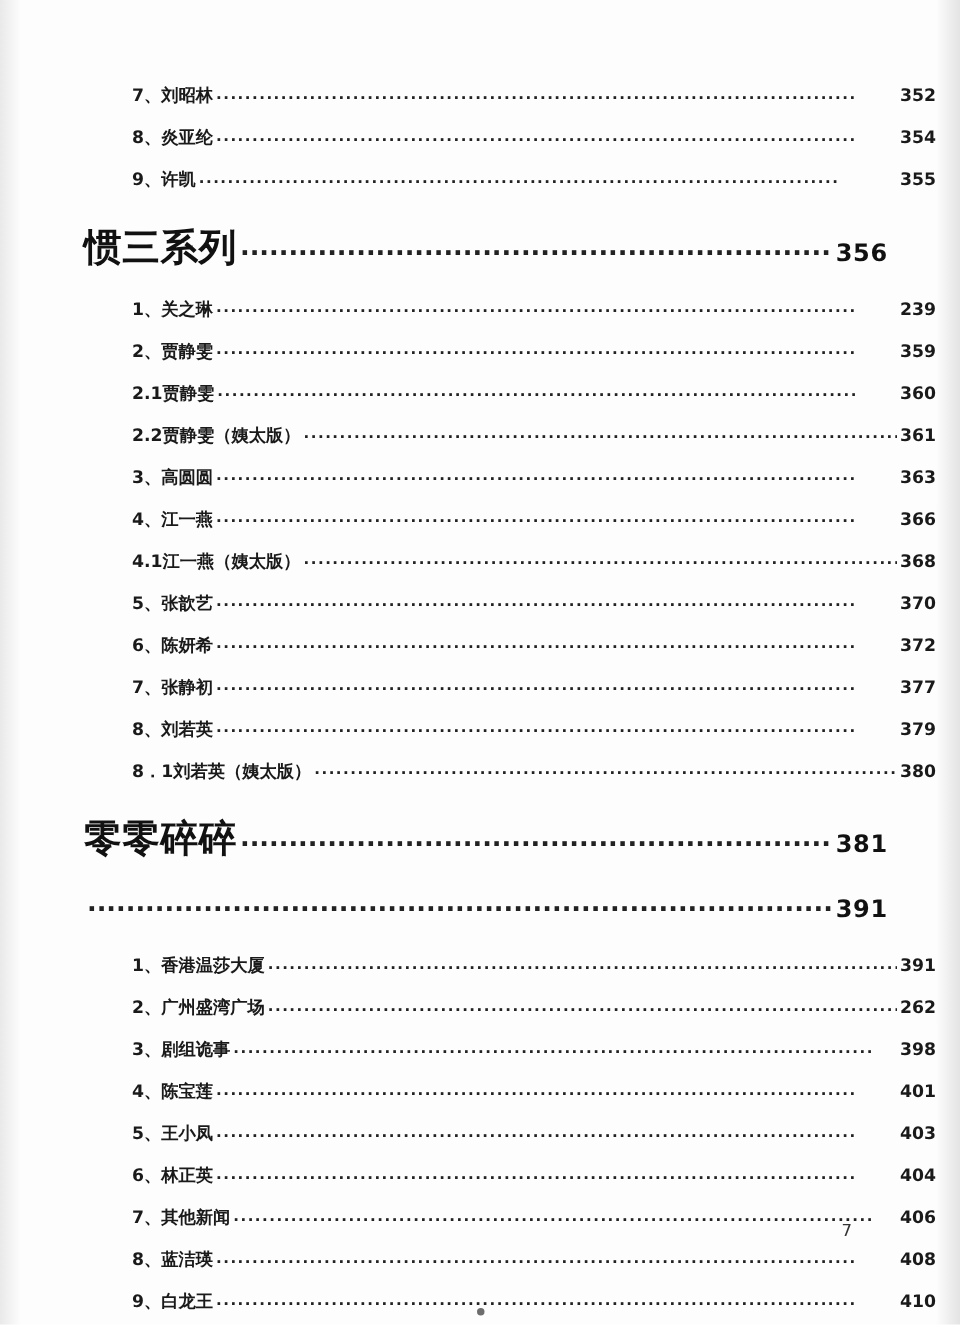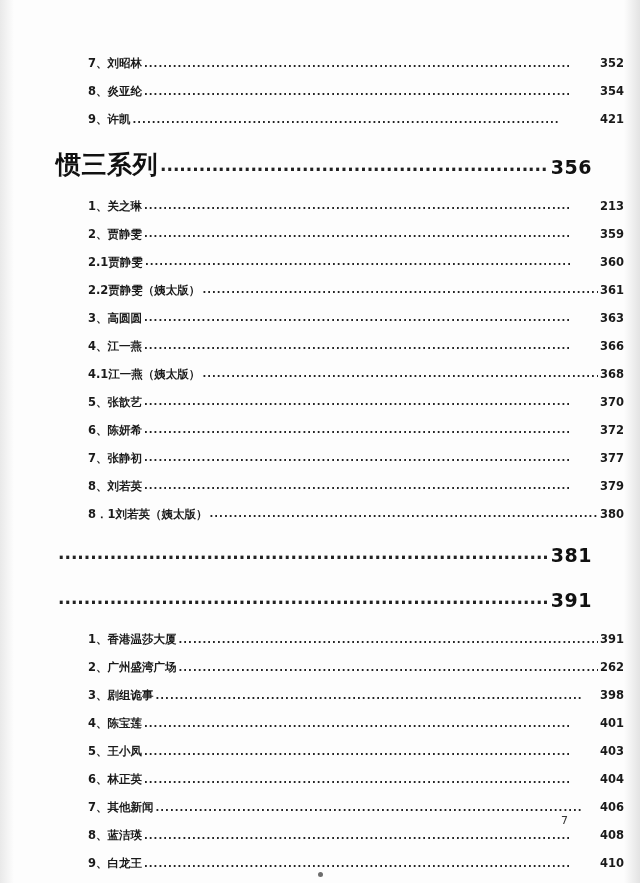--- a/index.html
+++ b/index.html
@@ -90,21 +90,21 @@
     padding: 0 0 0 4px;
     margin: 26px 0 24px 0;
     letter-spacing: 0.5px;
   }
   .heading .dots {
     font-size: 17px;
     position: relative;
     top: -3px;
     letter-spacing: 0px;
   }
-  .heading .page-no { font-size: 19px; }
+  .heading .page-no { font-size: 16px; }
 
   .gap-top { margin-top: 0; }
 
   .folio {
     position: absolute;
     right: 72px;
     bottom: 56px;
     font-size: 11px;
     color: #333;
   }
@@ -130,31 +130,31 @@
         <span class="page-no">352</span>
       </div>
       <div class="entry item">
         <span class="label">8、炎亚纶</span>
         <span class="dots">.........................................................................................</span>
         <span class="page-no">354</span>
       </div>
       <div class="entry item">
         <span class="label">9、许凯</span>
         <span class="dots">.........................................................................................</span>
-        <span class="page-no">421</span>
+        <span class="page-no">355</span>
       </div>
       <div class="entry heading">
         <span class="label">惯三系列</span>
         <span class="dots">.........................................................................................</span>
         <span class="page-no">356</span>
       </div>
       <div class="entry item">
         <span class="label">1、关之琳</span>
         <span class="dots">.........................................................................................</span>
-        <span class="page-no">213</span>
+        <span class="page-no">239</span>
       </div>
       <div class="entry item">
         <span class="label">2、贾静雯</span>
         <span class="dots">.........................................................................................</span>
         <span class="page-no">359</span>
       </div>
       <div class="entry item">
         <span class="label">2.1贾静雯</span>
         <span class="dots">.........................................................................................</span>
         <span class="page-no">360</span>
@@ -198,20 +198,21 @@
         <span class="label">8、刘若英</span>
         <span class="dots">.........................................................................................</span>
         <span class="page-no">379</span>
       </div>
       <div class="entry item">
         <span class="label">8．1刘若英（姨太版）</span>
         <span class="dots">.........................................................................................</span>
         <span class="page-no">380</span>
       </div>
       <div class="entry heading">
+        <span class="label">零零碎碎</span>
         <span class="dots">.........................................................................................</span>
         <span class="page-no">381</span>
       </div>
       <div class="entry heading">
         <span class="dots">.........................................................................................</span>
         <span class="page-no">391</span>
       </div>
       <div class="entry item">
         <span class="label">1、香港温莎大厦</span>
         <span class="dots">.........................................................................................</span>

